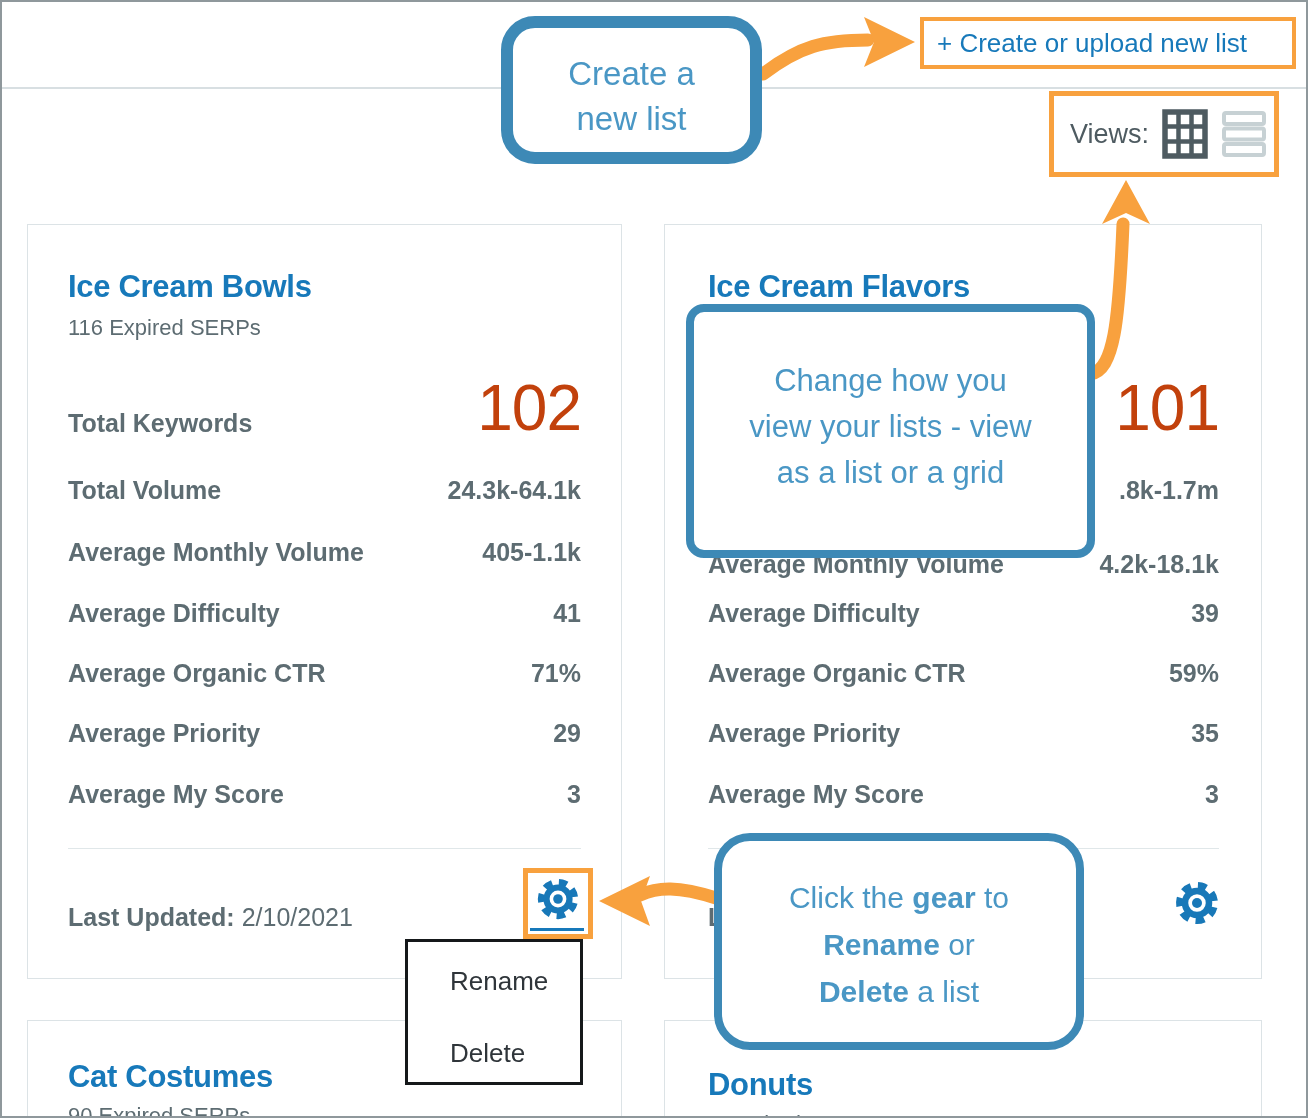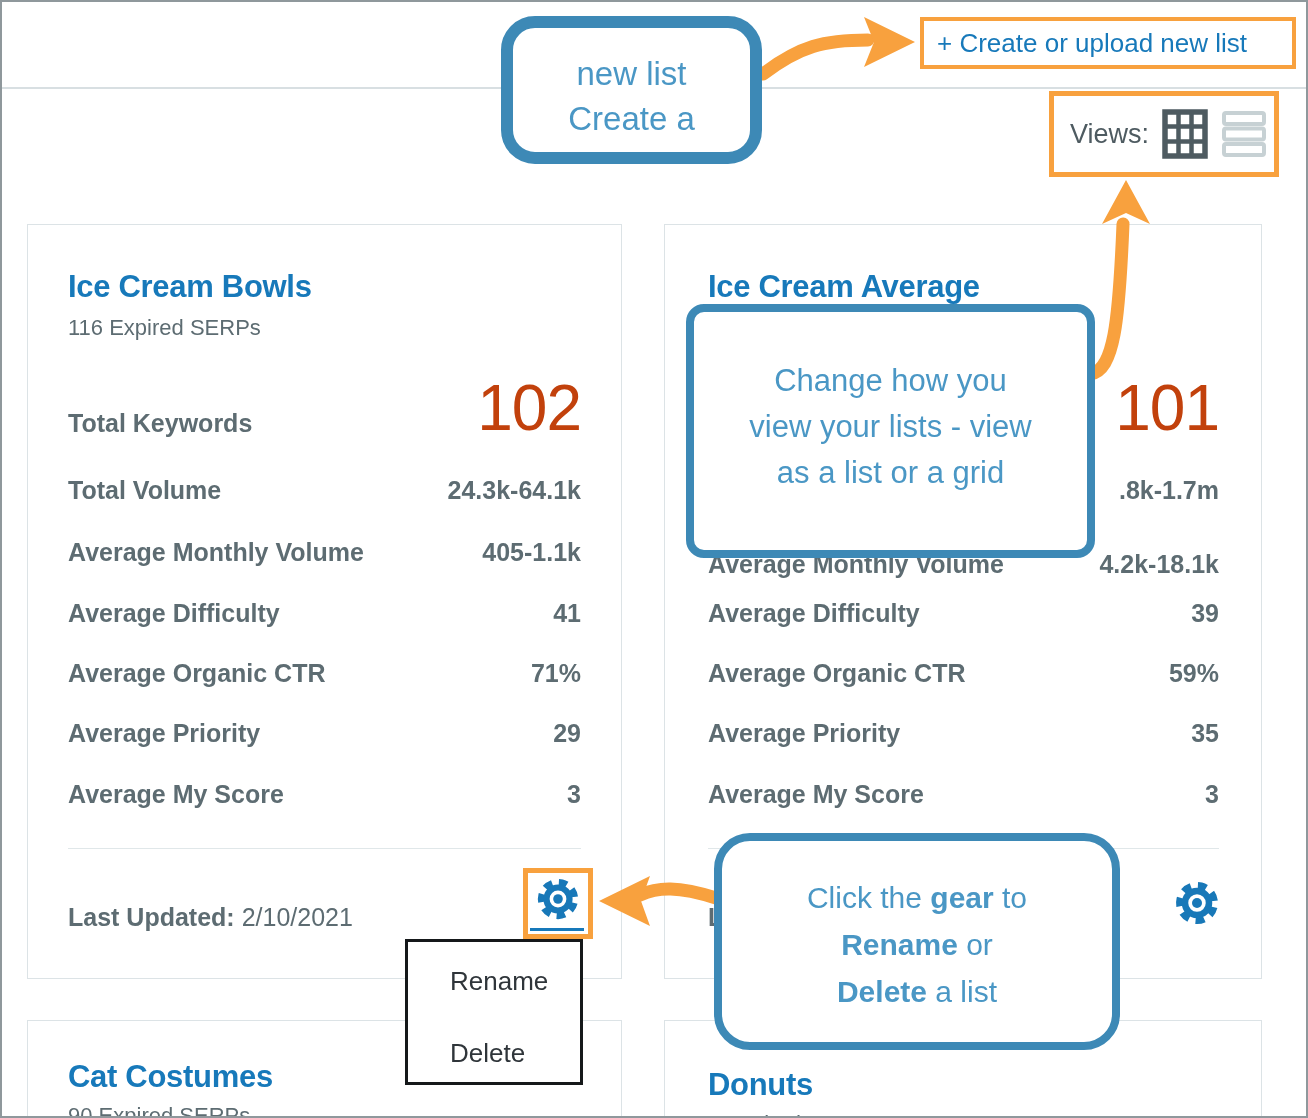--- a/index.html
+++ b/index.html
@@ -36,21 +36,21 @@
   .gear-box{left:521px;top:866px;width:70px;height:71px;}
 
   
   .callout{position:absolute;background:#fff;border:8px solid #3d89b6;box-sizing:border-box;z-index:7;
            color:#4a97c5;text-align:center;}
   .callout .b{font-weight:700;}
   .co-create{left:499px;top:14px;width:261px;height:148px;border-width:12px;border-radius:34px;
              font-size:33px;line-height:45px;padding-top:23px;}
   .co-views{left:684px;top:302px;width:409px;height:254px;border-radius:18px;
             font-size:31px;line-height:46px;padding-top:46px;}
-  .co-gear{left:712px;top:831px;width:406px;height:217px;border-radius:36px;
+  .co-gear{left:712px;top:831px;width:370px;height:217px;border-radius:36px;
            font-size:30px;line-height:47px;padding-top:33px;}
 
   
   .menu{position:absolute;left:403px;top:937px;width:178px;height:146px;background:#fff;
         border:3px solid #15181a;box-sizing:border-box;z-index:8;}
   .menu-item{position:absolute;left:42px;font-size:26px;color:#2f353a;cursor:pointer;}
 
   .arrows{position:absolute;left:0;top:0;z-index:6;pointer-events:none;}
   .clip-sub{position:absolute;font-size:22px;color:#5d6c72;}
 </style>
@@ -88,21 +88,21 @@
       </div>
     <div class="stat-row" style="top:555px">
         <span>Average My Score</span>
         <span>3</span>
       </div>
     <div class="card-hr"></div>
     <div class="lu-row"><b>Last Updated:</b>&nbsp;<span>2/10/2021</span></div>
   </div>
 
   <div class="card right" style="left:662px;top:222px;width:598px;height:755px;">
-    <div class="card-title">Ice Cream Average</div>
+    <div class="card-title">Ice Cream Flavors</div>
     <div class="kw-label">Total Keywords</div>
     <div class="kw-value">101</div>
     <div class="stat-row" style="top:251px">
         <span>Total Volume</span>
         <span>.8k-1.7m</span>
       </div>
     <div class="stat-row" style="top:325px">
         <span>Average Monthly Volume</span>
         <span>4.2k-18.1k</span>
       </div>
@@ -185,22 +185,22 @@
     <polygon points="913,40 862,15 872,40 862,65" fill="#f8a13e"></polygon>
 
     <path d="M 1088 372 C 1112 369, 1117 320, 1121 222" fill="none" stroke="#f8a13e" stroke-width="13" stroke-linecap="round"></path>
     <polygon points="1124,178 1148,222 1124,211 1100,222" fill="#f8a13e"></polygon>
 
     <path d="M 714 896 C 676 884, 656 885, 638 893" fill="none" stroke="#f8a13e" stroke-width="13" stroke-linecap="round"></path>
     <polygon points="597,899 648,874 639,899 648,924" fill="#f8a13e"></polygon>
   </svg>
 
   <div class="callout co-create">
+    <div>Create a</div>
     <div>new list</div>
-    <div>Create a</div>
   </div>
 
   <div class="callout co-views">
     <div>Change how you</div>
     <div>view your lists - view</div>
     <div>as a list or a grid</div>
   </div>
 
   <div class="callout co-gear">
     <div><span>Click the </span><span class="b">gear</span><span> to</span></div>

